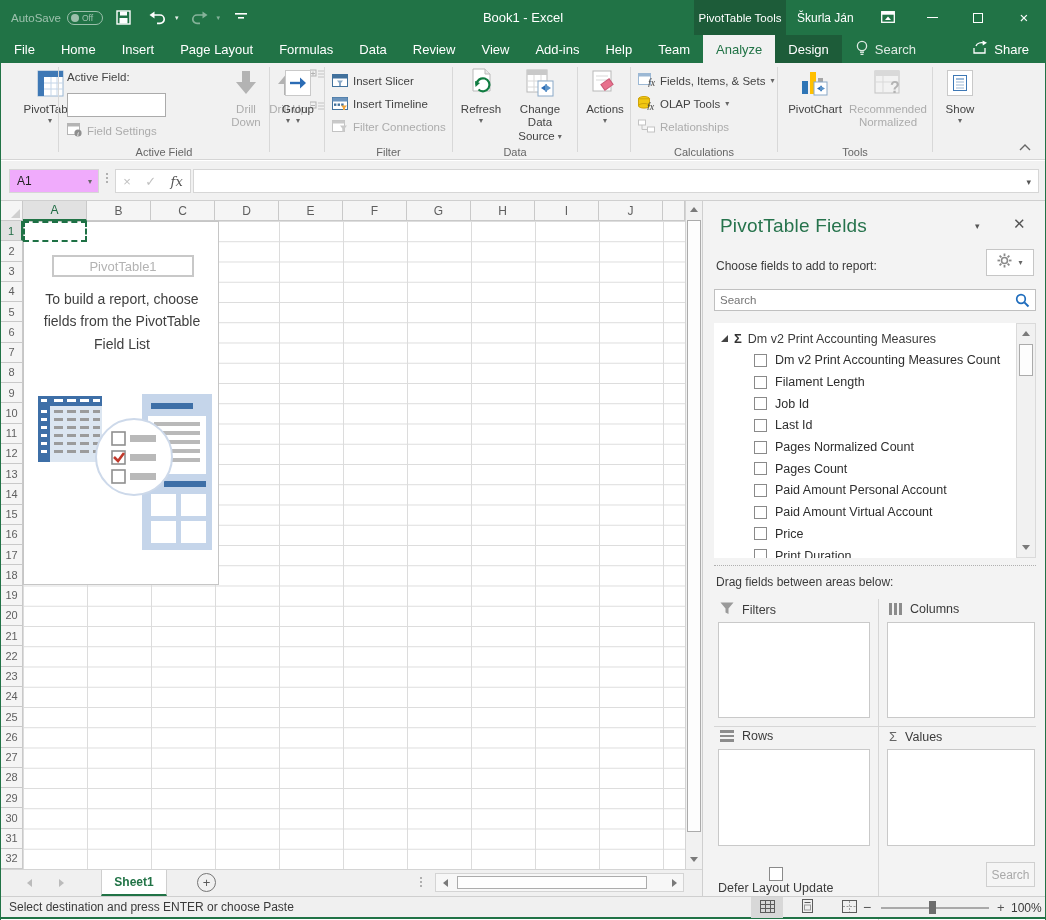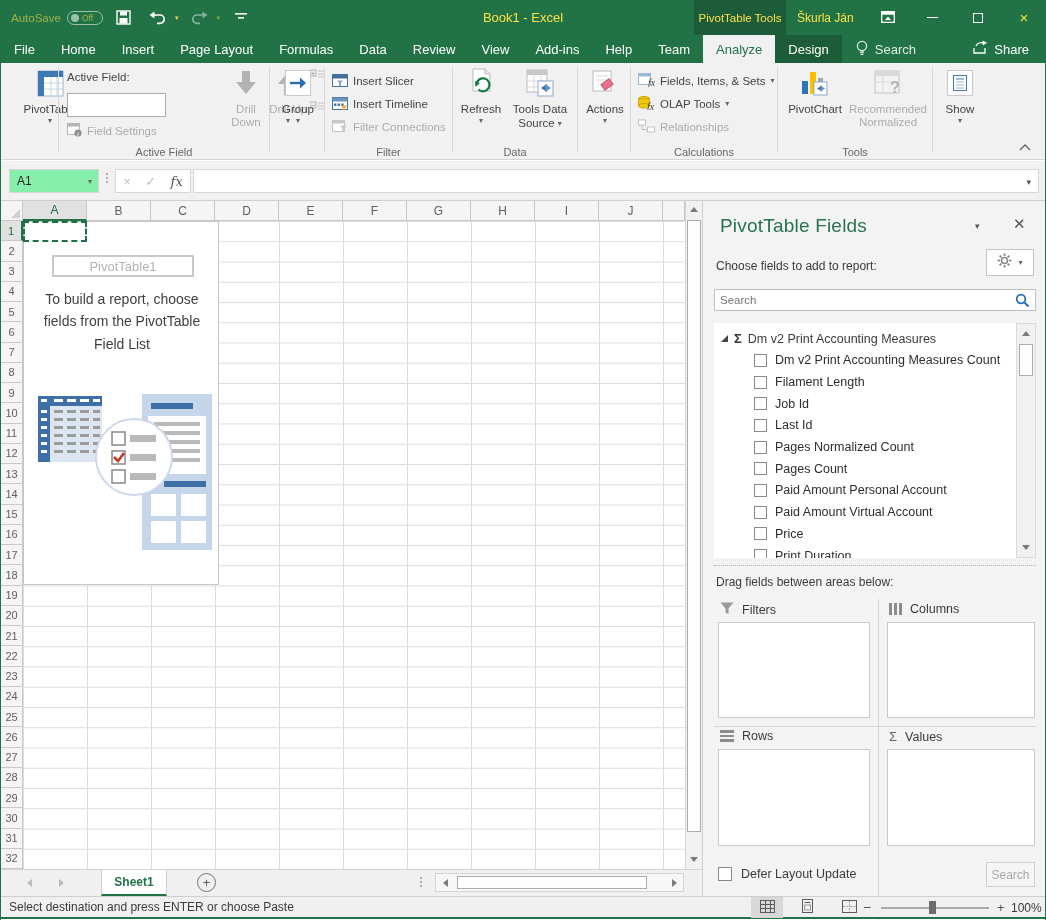--- a/index.html
+++ b/index.html
@@ -2,21 +2,21 @@
 <html><head>
 <meta charset="utf-8">
 <style>
   * { margin:0; padding:0; box-sizing:border-box; }
   html,body { background:#e8e8e8; }
   body { font-family:"Liberation Sans","DejaVu Sans",sans-serif; }
   #app { position:relative; width:1046px; height:920px; background:#fff; overflow:hidden;
          border-left:1px solid #217346; border-right:1px solid #217346; }
 
   
-  #titlebar { position:absolute; left:0; top:0; width:100%; height:35px; background:#217346; display:flex; align-items:center; color:#fde047; }
+  #titlebar { position:absolute; left:0; top:0; width:100%; height:35px; background:#217346; display:flex; align-items:center; color:#ffffff; }
   .tb-left { display:flex; align-items:center; gap:8px; padding-left:10px; }
   .autosave { display:flex; align-items:center; gap:6px; opacity:.55; font-size:11.5px; }
   .as-pill { width:36px; height:14px; border:1px solid #fff; border-radius:7px; display:flex; align-items:center; gap:3px; padding:0 3px; font-size:8.5px; }
   .as-dot { width:8px; height:8px; border-radius:50%; background:#fff; }
   .qat-btn { width:26px; height:26px; display:flex; align-items:center; justify-content:center; }
   .qat-btn svg { display:block; }
   .tiny-caret { font-size:7px; margin-left:-4px; opacity:.9; }
   .dim { opacity:.45; }
   #title-text { position:absolute; left:0; right:0; text-align:center; font-size:13px; pointer-events:none; }
   .ctx-block { position:absolute; left:693px; top:0; width:92px; height:35px; background:#1d5c39; display:flex; align-items:center; justify-content:center; font-size:11.5px; }
@@ -44,21 +44,21 @@
   .bigbtn .bicon { height:34px; display:flex; align-items:center; justify-content:center; margin-bottom:2px; }
   .caret { font-size:8px; color:#666; line-height:1; }
   .riblink { position:absolute; height:20px; display:flex; align-items:center; gap:5px; white-space:nowrap; }
   .disabled { color:#acacac !important; }
   .af-input { position:absolute; left:8px; top:30px; width:99px; height:24px; background:#fff; border:1px solid #ababab; font-size:11.5px; padding:0 4px; }
   .iconbox { width:26px; height:26px; border:1px solid #c9c9c9; background:#fff; display:flex; align-items:center; justify-content:center; }
   .collapse-chev { position:absolute; right:14px; bottom:6px; }
 
   
   #formulabar { position:absolute; left:0; top:161px; width:100%; height:40px; background:#f1f1f1; border-bottom:1px solid #cfcfcf; }
-  .namebox { position:absolute; left:8px; top:8px; width:90px; height:24px; background:#86efac; border:1px solid #d6d6d6; display:flex; align-items:center; font-size:12px; color:#222; padding-left:7px; }
+  .namebox { position:absolute; left:8px; top:8px; width:90px; height:24px; background:#f0abfc; border:1px solid #d6d6d6; display:flex; align-items:center; font-size:12px; color:#222; padding-left:7px; }
   .namebox .nb-caret { position:absolute; right:6px; font-size:8px; color:#666; }
   .fbar-dots { position:absolute; left:105px; top:12px; display:flex; flex-direction:column; gap:2px; }
   .fbar-dots i { width:2px; height:2px; background:#9a9a9a; border-radius:50%; }
   .fx-zone { position:absolute; left:114px; top:8px; width:76px; height:24px; background:#fff; border:1px solid #d6d6d6; display:flex; align-items:center; justify-content:space-around; }
   .fx-x { color:#c0c0c0; font-size:13px; }
   .fx-ok { color:#c0c0c0; font-size:13px; }
   .fx-fx { font-family:"DejaVu Serif","Liberation Serif",serif; font-style:italic; font-size:13px; color:#555; }
   .formula-input { position:absolute; left:192px; top:8px; width:846px; height:24px; background:#fff; border:1px solid #d6d6d6; font-size:12px; padding:0 6px; }
   .fbar-expand { position:absolute; right:14px; top:16px; font-size:9px; color:#555; }
 
@@ -129,21 +129,21 @@
   .area-box { position:absolute; background:#fff; border:1px solid #c9c9c9; }
   .lab-filters { left:17px; top:401px; } .lab-columns { left:186px; top:401px; }
   .lab-rows { left:17px; top:528px; } .lab-values { left:186px; top:528px; }
   .box-filters { left:15px; top:421px; width:152px; height:96px; }
   .box-columns { left:184px; top:421px; width:148px; height:96px; }
   .box-rows { left:15px; top:548px; width:152px; height:97px; }
   .box-values { left:184px; top:548px; width:148px; height:97px; }
   .cols-icon { display:flex; gap:2px; } .cols-icon i { width:3px; height:12px; background:#8c8c8c; }
   .rows-icon { display:flex; flex-direction:column; gap:2px; } .rows-icon i { width:14px; height:2.5px; background:#8c8c8c; }
   .sigma-icon { font-size:13px; color:#666; }
-  .defer-row { position:absolute; left:15px; top:666px; display:flex; align-items:center; gap:9px; font-size:12.5px; }
+  .defer-row { position:absolute; left:15px; top:666px; display:flex; align-items:center; gap:0; font-size:12.5px;flex-direction:column; }
   .defer-row .cbx { width:14px; height:14px; }
   .update-btn { position:absolute; left:283px; top:661px; width:49px; height:25px; background:#f5f5f5; border:1px solid #cfcfcf; color:#a9a9a9; font-size:12px; display:flex; align-items:center; justify-content:center; }
 
   
   #statusbar { position:absolute; left:0; top:896px; width:100%; height:23px; background:#f0f0f0; border-top:1px solid #cfcfcf; border-bottom:2px solid #217346; font-size:12px; color:#3a3a3a; }
   .sb-msg { position:absolute; left:8px; top:3px; }
   .view-btn { position:absolute; top:0; width:32px; height:21px; display:flex; align-items:center; justify-content:center; }
   .view-btn.active { background:#d8d8d8; }
   .zoom-minus { position:absolute; left:862px; top:2px; color:#555; font-size:14px; }
   .zoom-track { position:absolute; left:880px; top:10px; width:108px; height:2px; background:#a9a9a9; }
@@ -393,21 +393,21 @@
               <rect x="1" y="1" width="20" height="5" fill="#c9c9c9"></rect>
               <line x1="1" y1="12" x2="21" y2="12" stroke="#d9d9d9"></line>
               <line x1="1" y1="18" x2="21" y2="18" stroke="#d9d9d9"></line>
               <line x1="8" y1="6" x2="8" y2="23" stroke="#d9d9d9"></line>
               <line x1="15" y1="6" x2="15" y2="23" stroke="#d9d9d9"></line>
               <rect x="12" y="12" width="15" height="15" fill="#fff" stroke="#8aa9c8"></rect>
               <polygon points="15,19 21,15 21,23" fill="#2b6cb5"></polygon>
               <polygon points="24,19 18,15 18,23" fill="#5b93c9" transform="translate(1,0)"></polygon>
             </svg>
           </span>
-        <span>Tools Data</span>
+        <span>Change Data</span>
         <span style="display:flex;align-items:center;gap:3px;">
             <span>Source</span>
             <span class="caret">▾</span>
           </span>
       </div>
       <div class="grp-label">Data</div>
       <div class="rib-divider" style="left:124px;"></div>
     </div>
 
     <div class="rib-group" style="left:577px;width:52px;">

